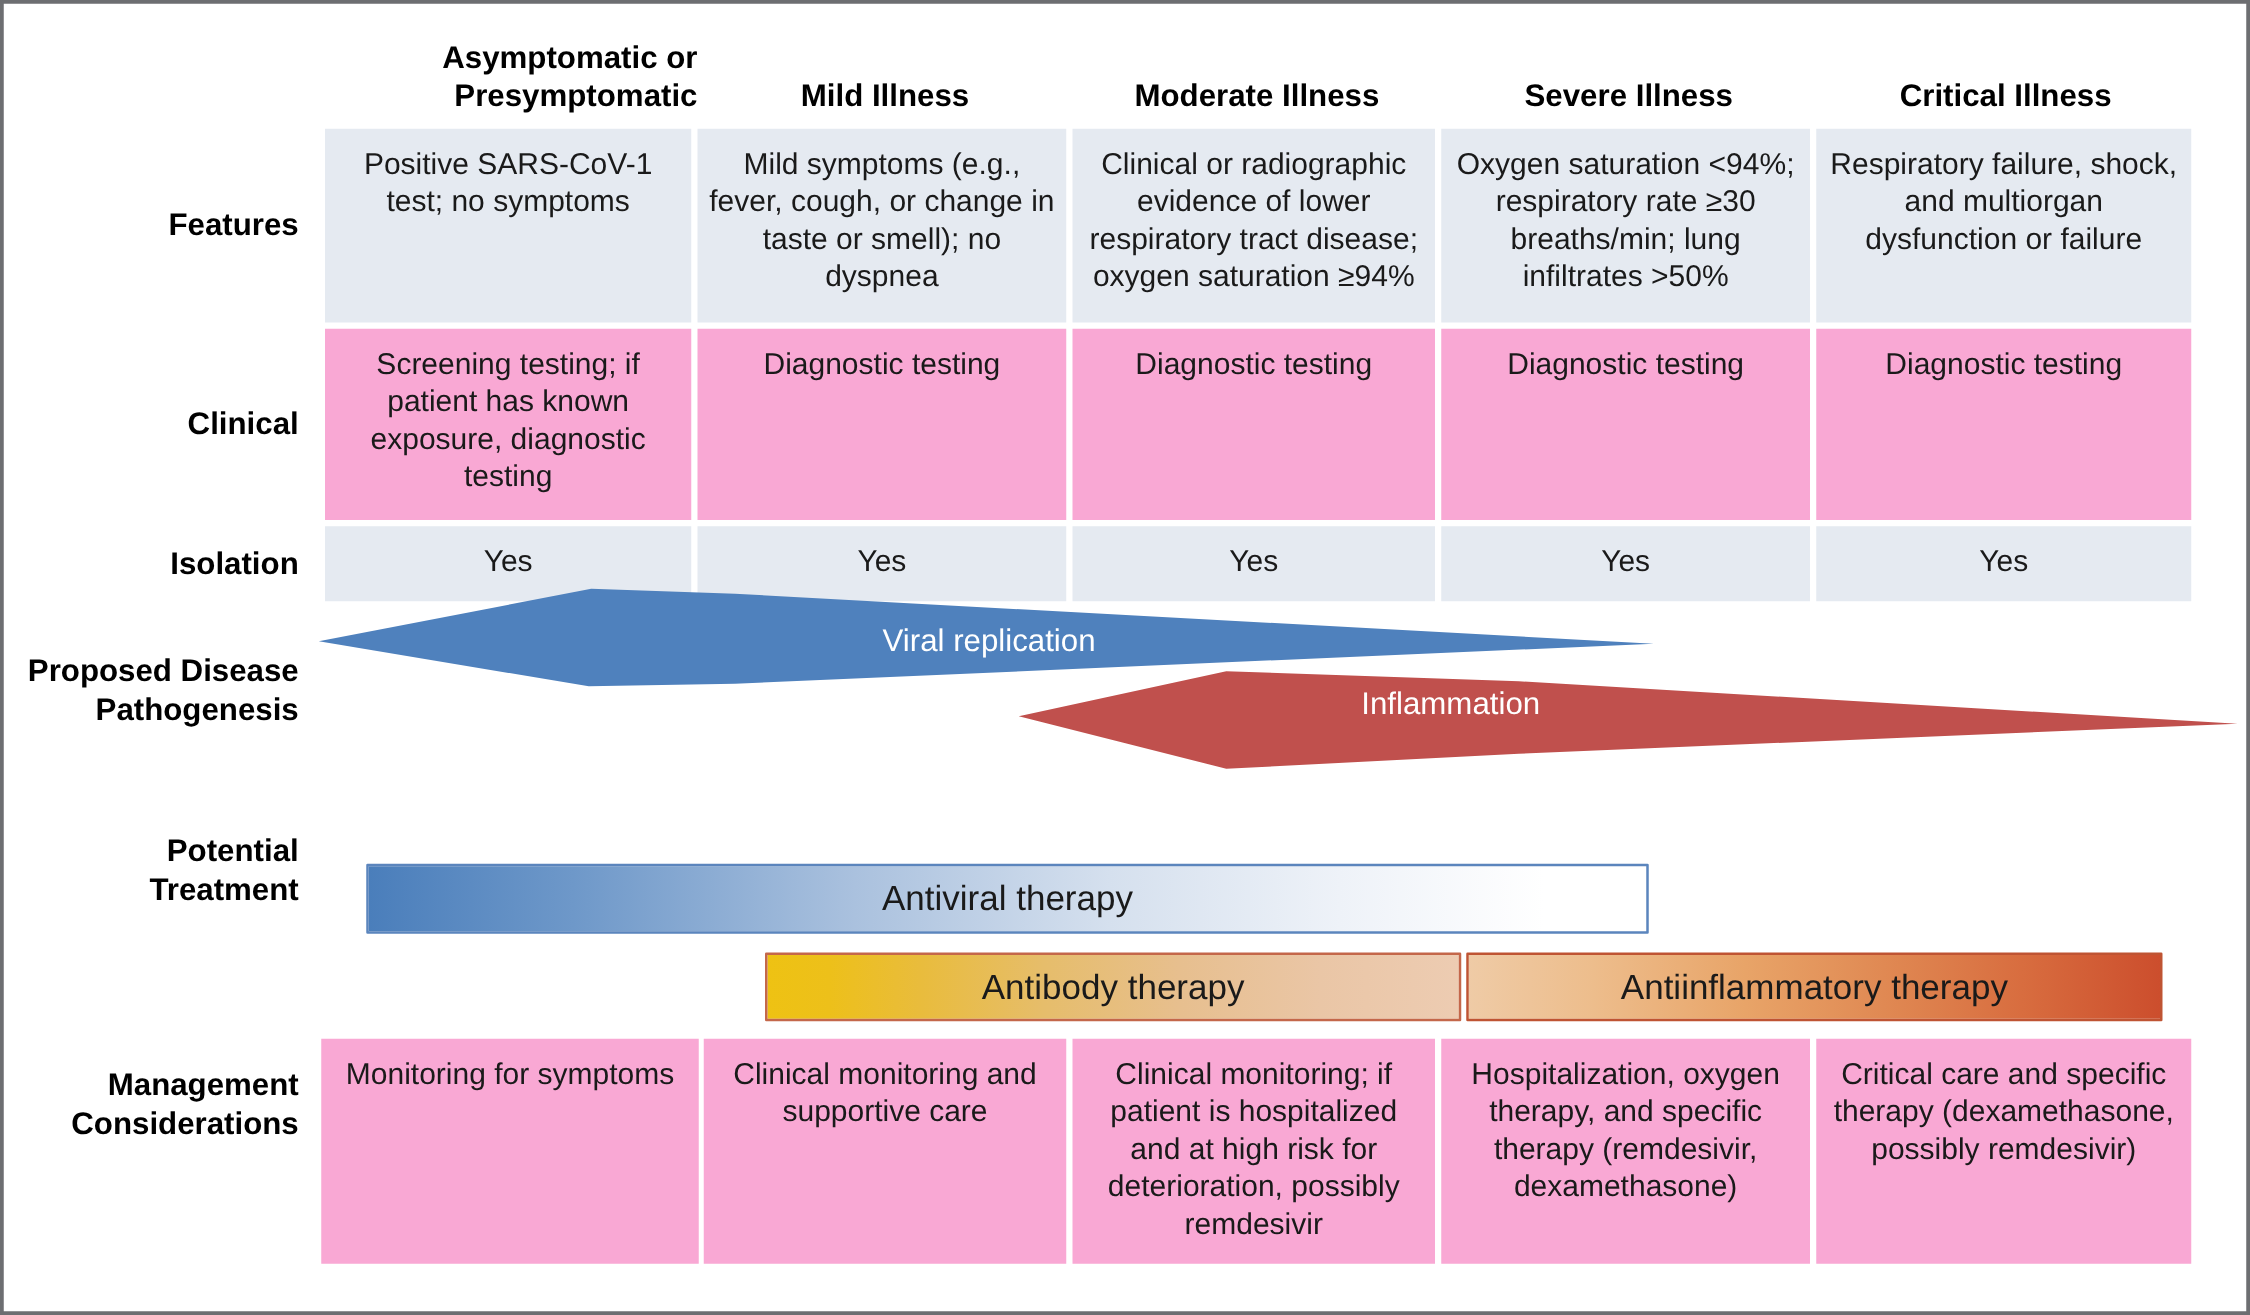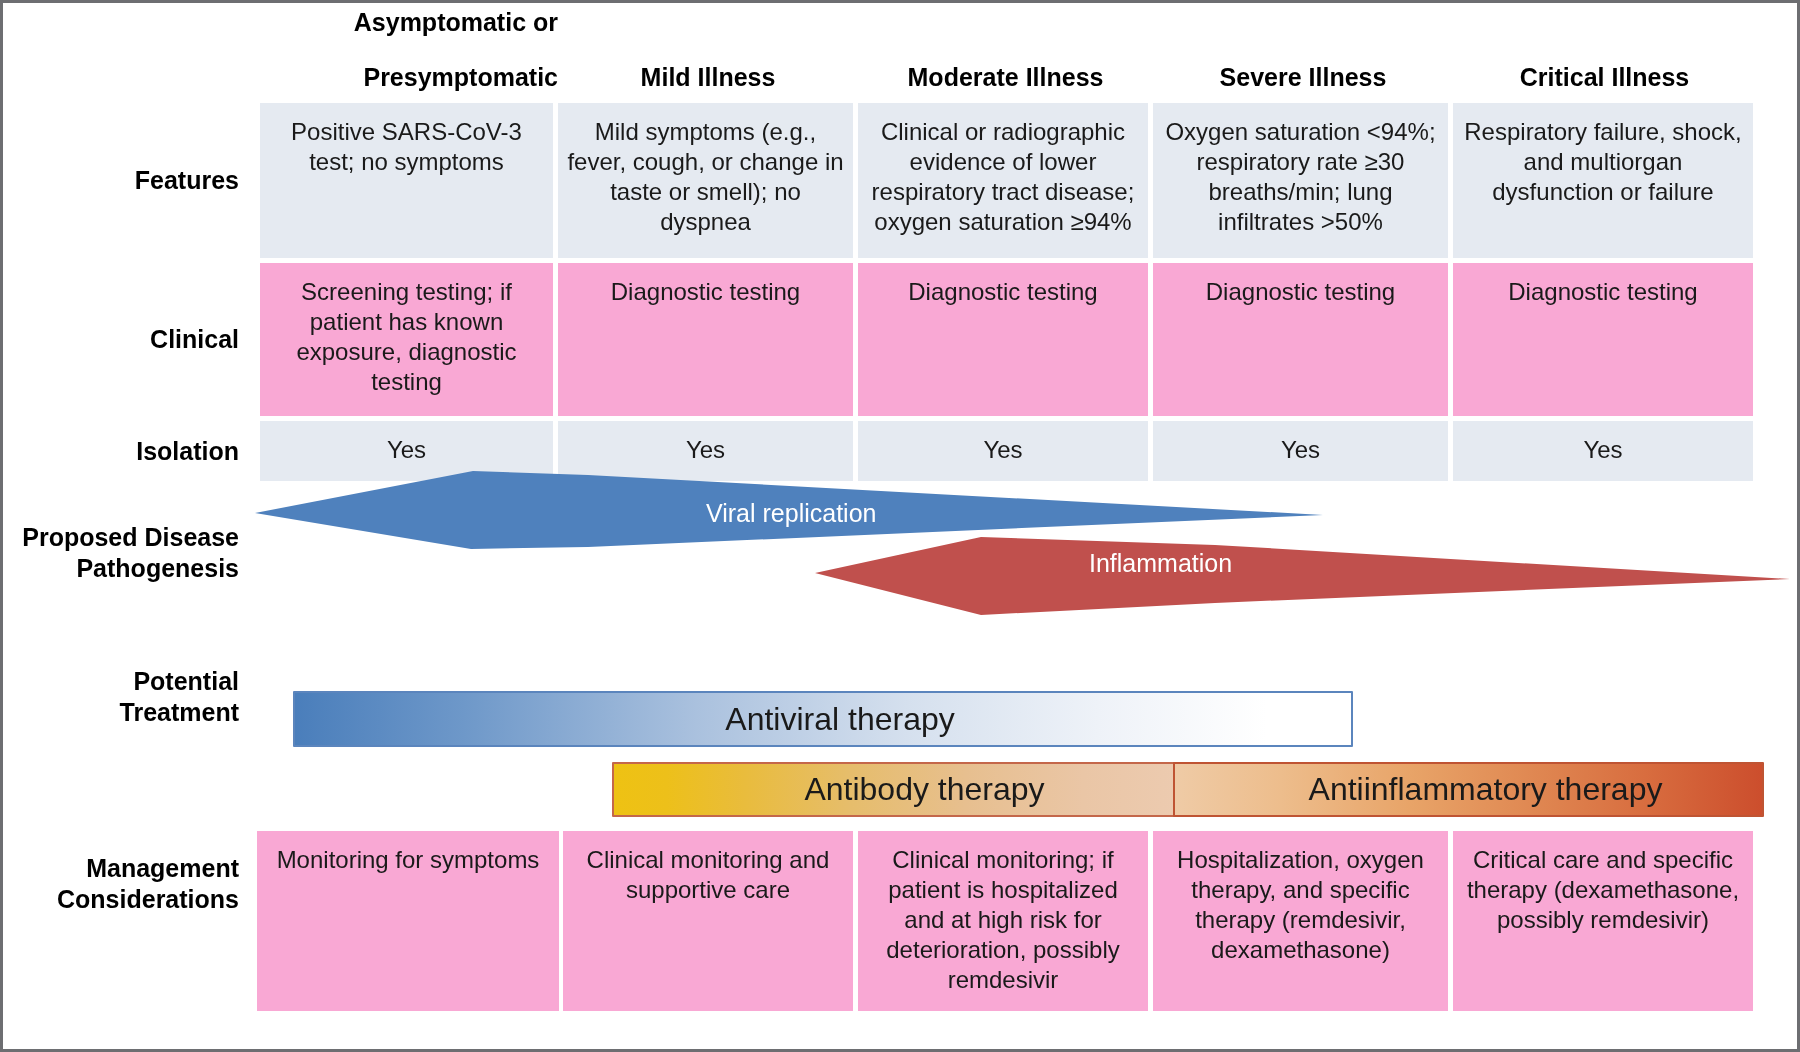--- a/index.html
+++ b/index.html
@@ -28,21 +28,20 @@
   .col-head {
     font-weight: bold;
     font-size: 25px;
     line-height: 31px;
     color: #000000;
     text-align: center;
     display: flex;
     align-items: flex-end;
     justify-content: center;
     padding-bottom: 2px;
-    gap: 24px;
   }
 
   
   .row-label {
     font-weight: bold;
     font-size: 25px;
     line-height: 31px;
     color: #000000;
     text-align: right;
     display: flex;
@@ -68,24 +67,23 @@
     color: #ffffff;
     white-space: nowrap;
   }
 
   
   .tx-bar {
     position: absolute;
     display: flex;
     align-items: center;
     justify-content: center;
-    font-size: 32px;
+    font-size: 28px;
     color: #1a1a1a;
     border-radius: 1px;
-    padding-left: 34px;
   }
   .tx-antiviral {
     background: linear-gradient(to right,
         #4a7ebb 0%, #6e98c9 16%, #aac1de 38%, #d5e0ee 58%,
         #eef2f8 76%, #ffffff 92%, #ffffff 100%);
     border: 2px solid #5b85bd;
   }
   .tx-antibody {
     background: linear-gradient(to right,
         #eec213 0%, #edc01a 9%, #e9bc3c 22%, #e6bd6b 40%,
@@ -108,21 +106,21 @@
     <div>Asymptomatic or</div>
     <div>Presymptomatic</div>
   </div>
   <div class="abs col-head" style="left:555px; top:20px; width:300px; height:72px;">Mild Illness</div>
   <div class="abs col-head" style="left:1150px; top:20px; width:300px; height:72px;">Severe Illness</div>
   <div class="abs col-head" style="left:855px; top:20px; width:295px; height:72px;">Moderate Illness</div>
   <div class="abs col-head" style="left:1450px; top:20px; width:303px; height:72px;">Critical Illness</div>
 
   <div class="abs row-label" style="left:10px; top:100px; width:240px; height:155px;text-align:center;">Features</div>
 
-  <div class="abs cell shade-dark" style="left:257px; top:100px; width:293px; height:155px;">Positive SARS-CoV-3 test; no symptoms</div>
+  <div class="abs cell shade-dark" style="left:257px; top:100px; width:293px; height:155px;">Positive SARS-CoV-1 test; no symptoms</div>
   <div class="abs cell shade-dark" style="left:555px; top:100px; width:295px; height:155px;">Mild symptoms (e.g., fever, cough, or change in taste or smell); no dyspnea</div>
   <div class="abs cell shade-dark" style="left:855px; top:100px; width:290px; height:155px;">Clinical or radiographic evidence of lower respiratory tract disease; oxygen saturation ≥94%</div>
   <div class="abs cell shade-dark" style="left:1150px; top:100px; width:295px; height:155px;">Oxygen saturation &lt;94%; respiratory rate ≥30 breaths/min; lung infiltrates &gt;50%</div>
   <div class="abs cell shade-dark" style="left:1450px; top:100px; width:300px; height:155px;">Respiratory failure, shock, and multiorgan dysfunction or failure</div>
 
   <div class="abs row-label" style="left:10px; top:260px; width:240px; height:153px;">Clinical</div>
 
   <div class="abs cell shade-light" style="left:257px; top:260px; width:293px; height:153px;">Screening testing; if patient has known exposure, diagnostic testing</div>
   <div class="abs cell shade-light" style="left:555px; top:260px; width:295px; height:153px;">Diagnostic testing</div>
   <div class="abs cell shade-light" style="left:855px; top:260px; width:290px; height:153px;">Diagnostic testing</div>

